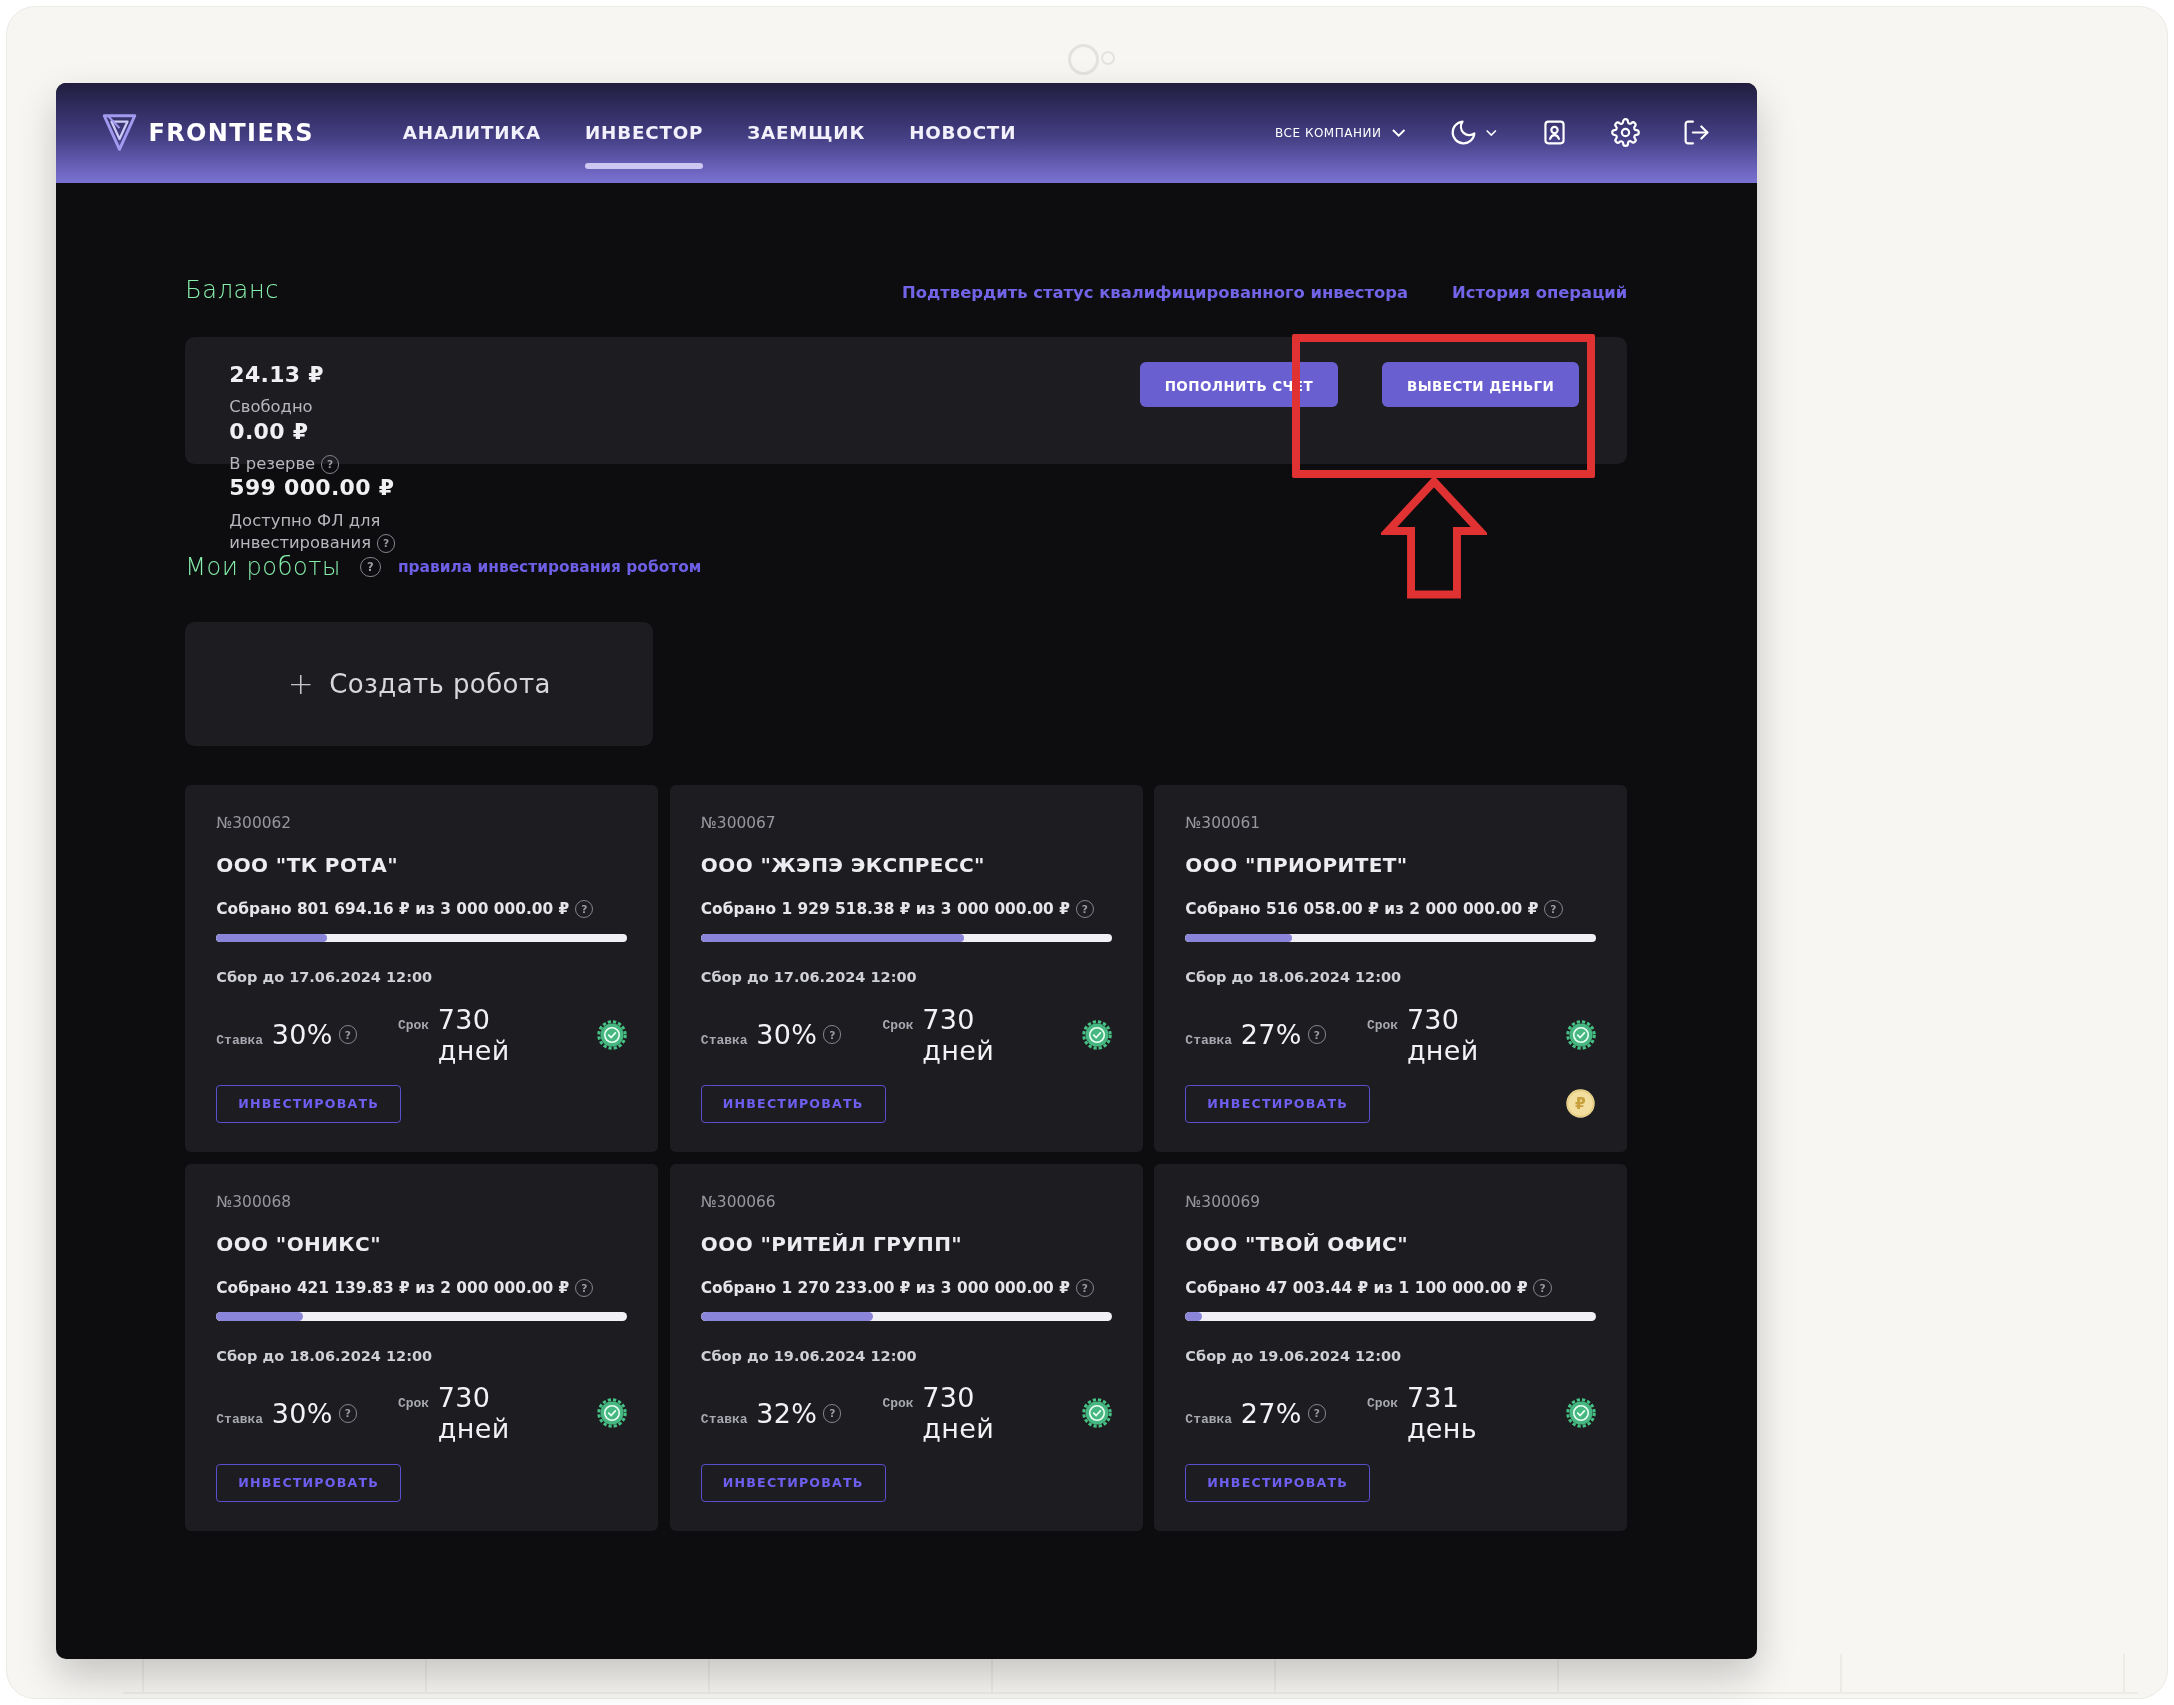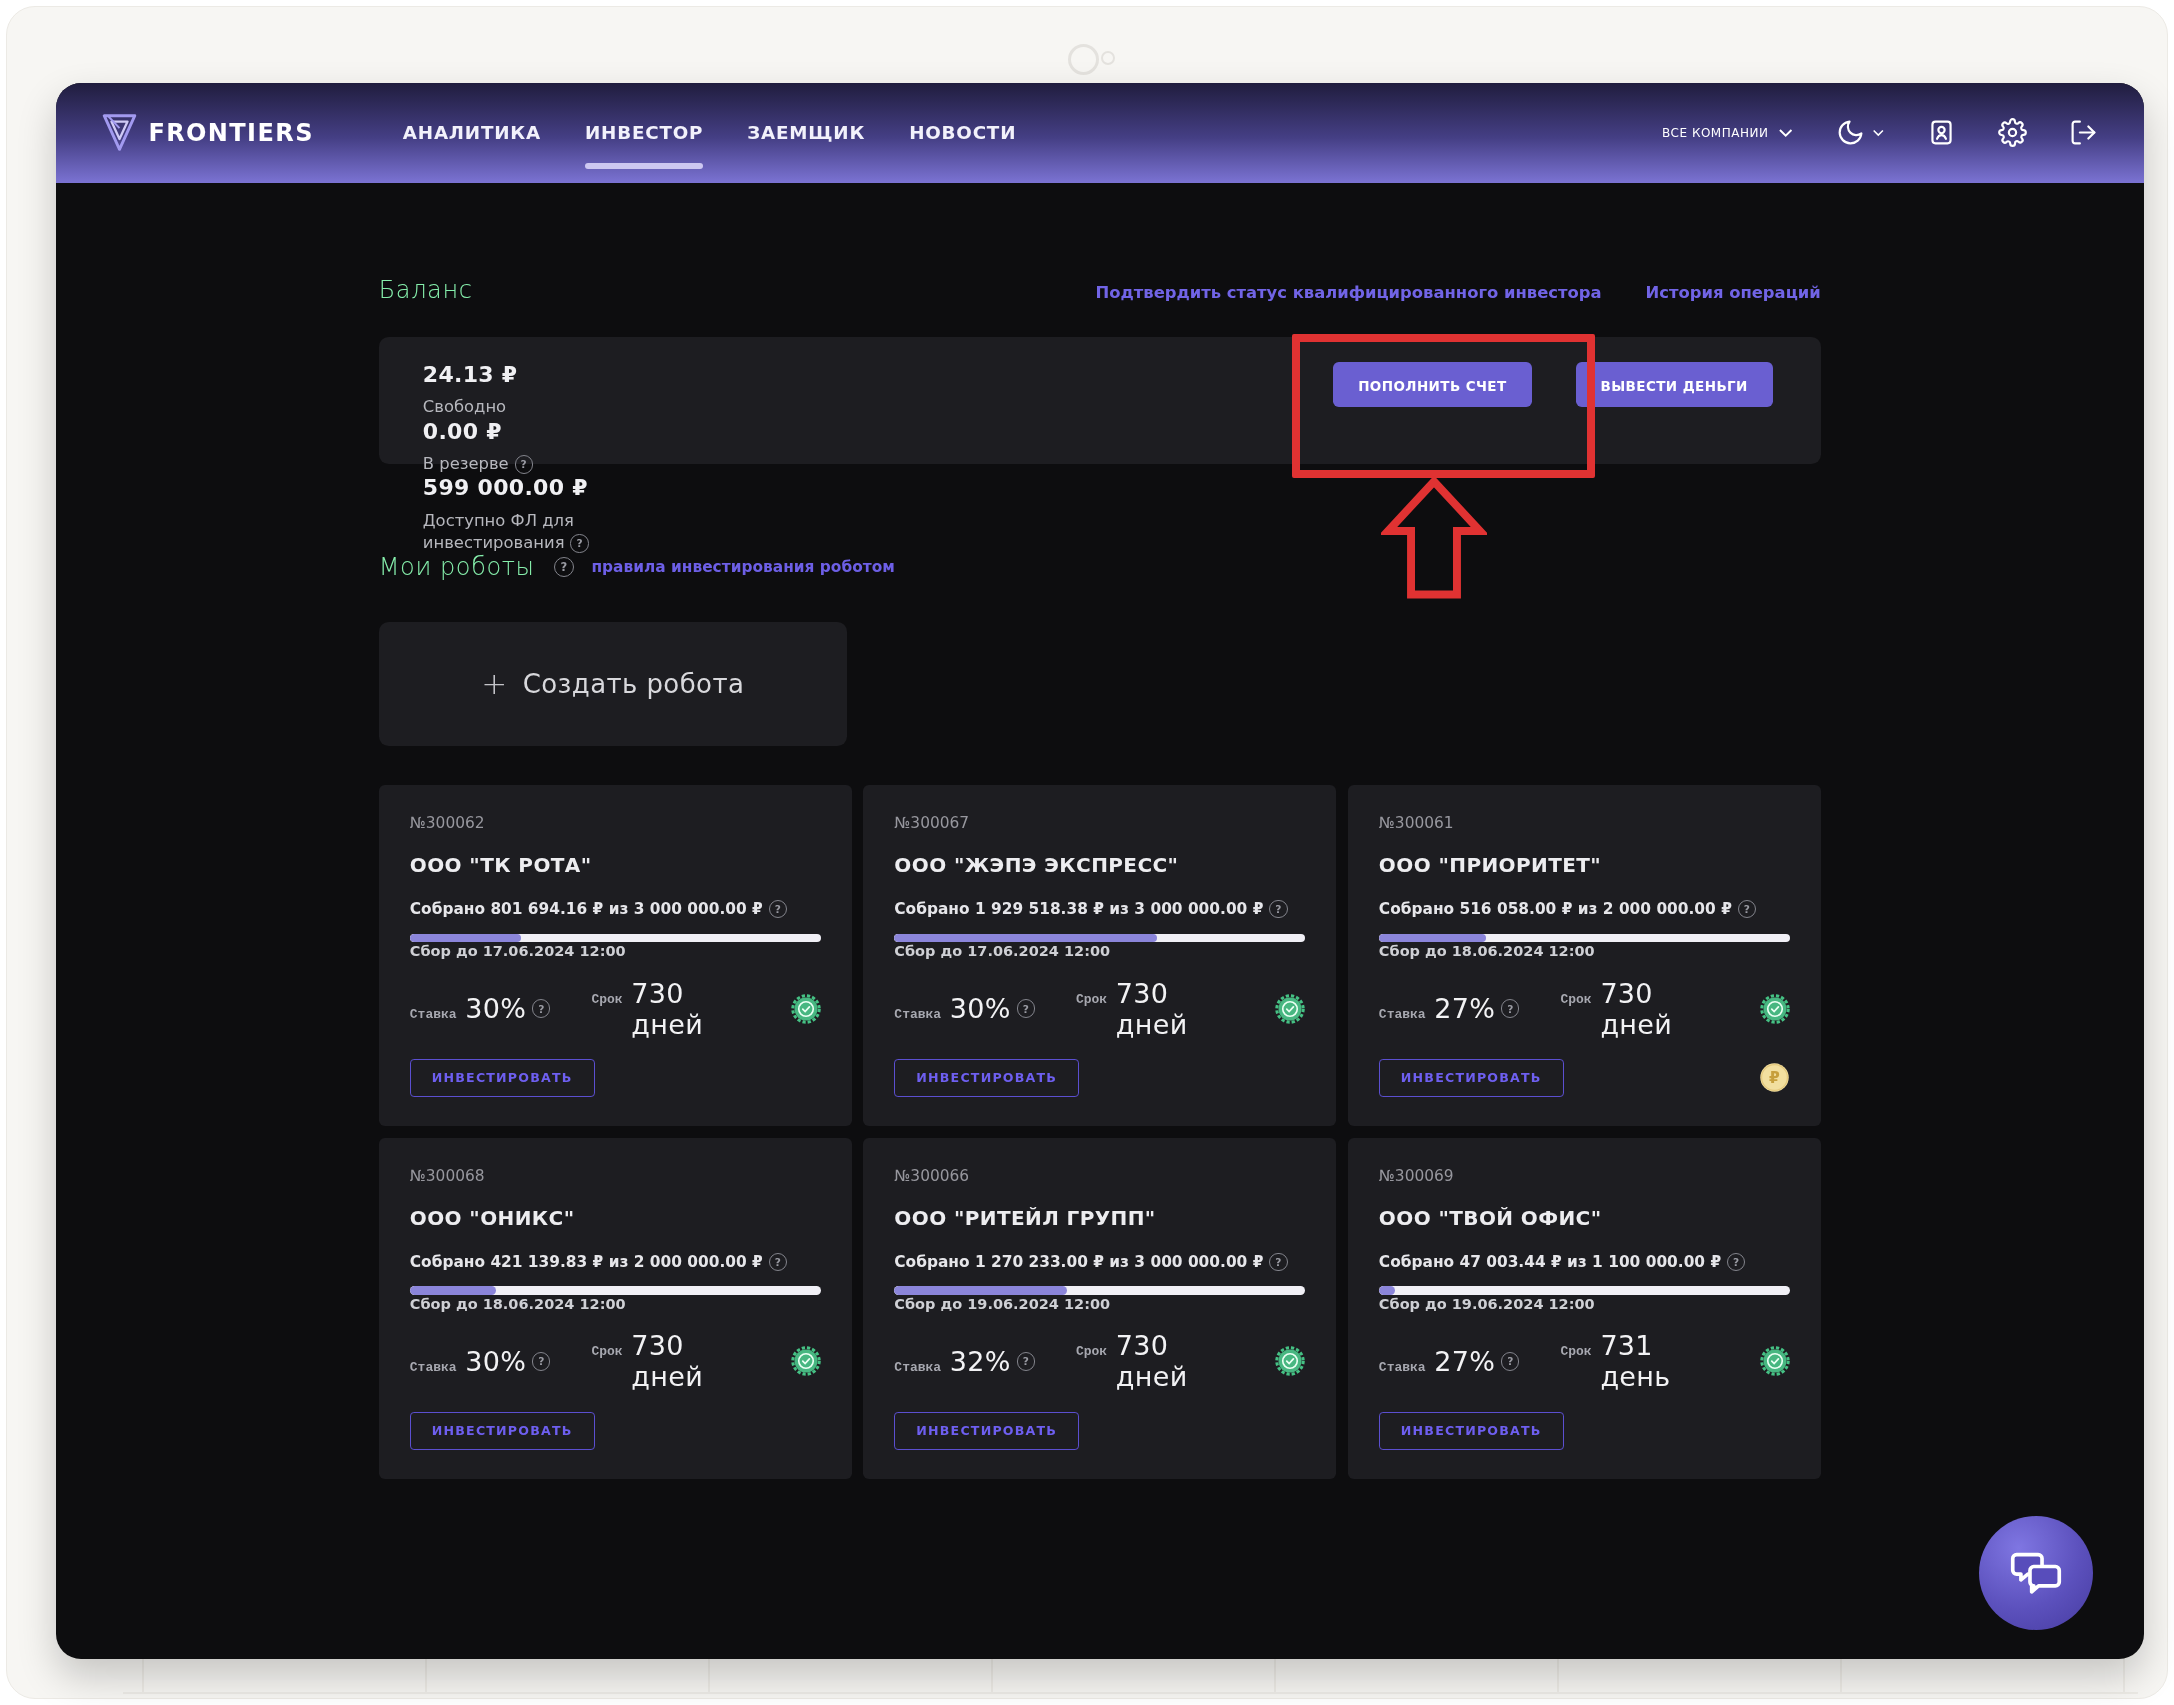--- a/index.html
+++ b/index.html
@@ -6,22 +6,22 @@
   body{width:2174px;height:1705px;position:relative;overflow:hidden;
        font-family:"DejaVu Sans","Liberation Sans",sans-serif;}
   .device{position:absolute;inset:5.8px;background:#f7f6f3;border:1px solid #eceae5;border-radius:29px;}
   .cam1{position:absolute;left:1061px;top:37px;width:25px;height:25px;border:3.9px solid #e4e2de;border-radius:50%;}
   .cam2{position:absolute;left:1094px;top:44px;width:10.6px;height:10.6px;border:2.9px solid #e4e2de;border-radius:50%;}
   .bg-lines{position:absolute;left:135px;right:29px;top:1647px;bottom:5.8px;
             background:repeating-linear-gradient(90deg,#edebe6 0 1.9px,transparent 1.9px 283px);}
   .bg-hline{position:absolute;left:116px;right:29px;top:1685px;height:1.9px;background:#edebe6;}
 
   
-  .app{position:absolute;left:49px;top:76px;width:2088px;height:1576px;background:#0d0d0f;
-       border-radius:25px;overflow:hidden;box-shadow:0 17.4px 39px rgba(0,0,0,.20);}
+  .app{position:absolute;left:49px;top:76px;width:1701px;height:1576px;background:#0d0d0f;
+       border-radius:10px;overflow:hidden;box-shadow:0 17.4px 39px rgba(0,0,0,.20);}
 
   
   .nav{height:100px;background:linear-gradient(180deg,#201d3e 0%,#453f85 55%,#7b73d3 100%);
        display:flex;align-items:center;padding:0 46px;}
   .logo{display:flex;align-items:center;gap:11.6px;}
   .logo-text{color:#fff;font-size:24px;font-weight:800;letter-spacing:1.4px;}
   .nav-items{display:flex;gap:44px;margin-left:89px;}
   .nav-item{position:relative;color:#f2f1fb;font-size:18.3px;font-weight:600;letter-spacing:0.8px;cursor:pointer;}
   .nav-item.active::after{content:"";position:absolute;left:0;right:0;bottom:-26px;height:6.8px;border-radius:3.9px;background:#cdc8f2;}
   .nav-right{margin-left:auto;display:flex;align-items:center;gap:42px;}
@@ -58,21 +58,21 @@
   .create-label{color:#d8d8dc;font-size:26px;font-weight:500;letter-spacing:0.4px;}
 
   .proj-head{margin-top:87px;}
   .grid{margin-top:39px;display:grid;grid-template-columns:repeat(3,1fr);gap:11.6px;padding-bottom:54px;}
   .pcard{background:#1d1d21;border-radius:5.8px;padding:29px 31px;box-sizing:border-box;min-height:328px;}
   .pnum{color:#97979e;font-size:15.4px;}
   .pname{margin:21px 0 0;color:#ededf0;font-size:20px;font-weight:600;letter-spacing:0.4px;}
   .pcollected{margin-top:23px;color:#e6e6ea;font-size:15.4px;font-weight:600;}
   .pbar{margin-top:15.4px;height:8.7px;border-radius:4.8px;background:#f1f0f6;overflow:hidden;}
   .pfill{height:100%;border-radius:4.8px;background:#8b85da;}
-  .pdeadline{margin-top:1px;color:#cfd0d5;font-size:14.5px;font-weight:600;}
+  .pdeadline{margin-top:27px;color:#cfd0d5;font-size:14.5px;font-weight:600;}
   .prow{margin-top:18.3px;display:flex;align-items:center;}
   .pstat{display:flex;align-items:baseline;margin-right:41px;}
   .plabel{color:#a7a8b0;font-size:13px;font-weight:600;margin-right:8.7px;font-family:Liberation Mono, monospace;}
   .pval{color:#f2f2f4;font-size:27px;font-weight:500;letter-spacing:0.3px;}
   .pstat .help{align-self:center;}
   .badge{margin-left:auto;display:inline-flex;}
   .pfoot{margin-top:19.3px;display:flex;align-items:center;}
   .invest{background:transparent;border:1.9px solid #5b4fd0;border-radius:3.9px;color:#6e5ff0;
           font-family:inherit;font-size:12.6px;font-weight:700;letter-spacing:1.2px;padding:10.6px 21px;cursor:pointer;}
   .coin{margin-left:auto;display:none;}

